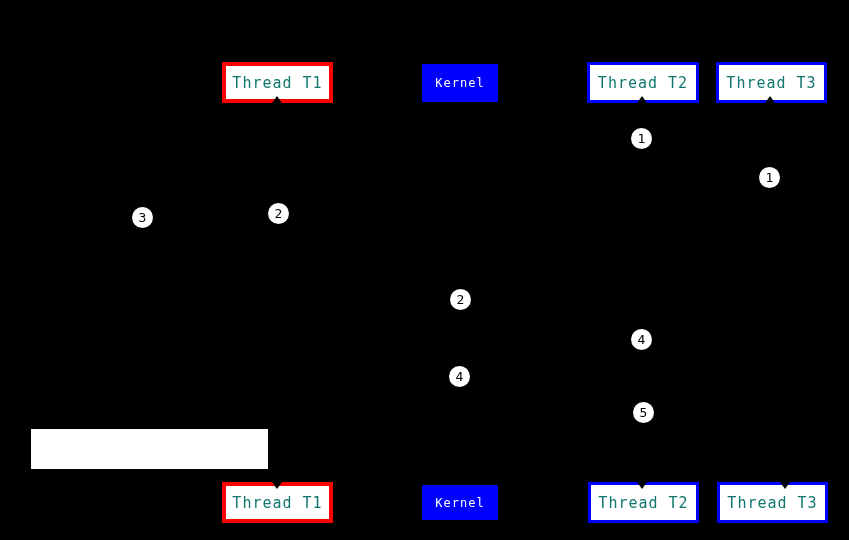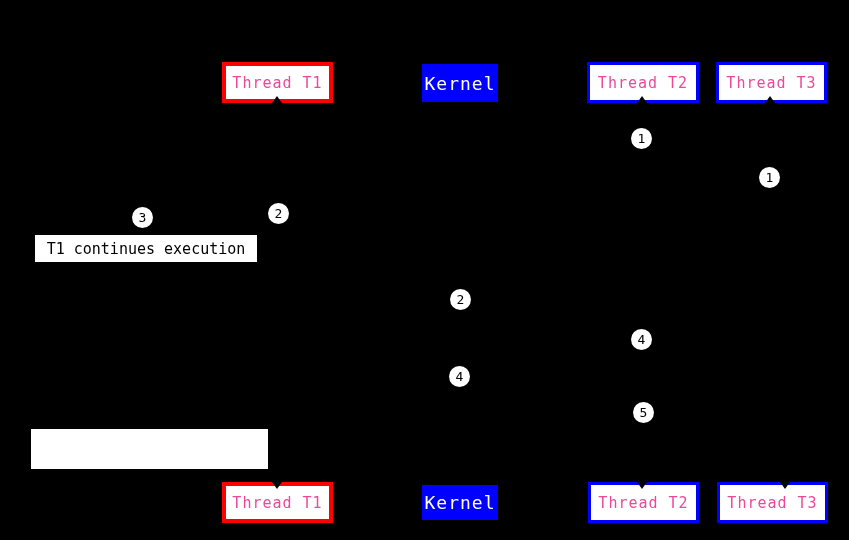--- a/index.html
+++ b/index.html
@@ -10,41 +10,41 @@
     background: #000000;
     overflow: hidden;
     font-family: "DejaVu Sans Mono", "Liberation Mono", monospace;
   }
   .stage { position: absolute; left: 0; top: 0; width: 849px; height: 540px; }
 
   
   .tbox {
     position: absolute;
     background: #ffffff;
-    color: #ec4899;
+    color: #0f766e;
     display: flex;
     align-items: center;
     justify-content: center;
     font-size: 15px;
     letter-spacing: 1px;
     box-sizing: border-box;
     white-space: nowrap;
   }
   .red-border  { border: 4px solid #ff0000; }
   .blue-border { border: 3px solid #0000ff; align-items: center; }
 
   
   .kbox {
     position: absolute;
     background: #0000ff;
     color: #ffffff;
     display: flex;
     align-items: center;
     justify-content: center;
-    font-size: 18px;
+    font-size: 12px;
     letter-spacing: 1px;
     box-sizing: border-box;
   }
 
   
   .marker {
     position: absolute;
     width: 21px;
     height: 21px;
     border-radius: 50%;
@@ -149,21 +149,20 @@
 
   <div id="m-1-t2" class="marker">1</div>
   <div id="m-1-t3" class="marker">1</div>
   <div id="m-3" class="marker">3</div>
   <div id="m-2-t1" class="marker">2</div>
   <div id="m-2-k" class="marker">2</div>
   <div id="m-4-t2" class="marker">4</div>
   <div id="m-4-k" class="marker">4</div>
   <div id="m-5-t2" class="marker">5</div>
 
-  <div id="t1-continues" class="wlabel">T1 continues execution</div>
   <div id="blank-box" class="wlabel"></div>
 
   <div id="tip-t1-top" class="tip-up"></div>
   <div id="tip-t2-top" class="tip-up"></div>
   <div id="tip-t3-top" class="tip-up"></div>
   <div id="tip-t1-bot" class="tip-down"></div>
   <div id="tip-t2-bot" class="tip-down"></div>
   <div id="tip-t3-bot" class="tip-down"></div>
 
 </div>

